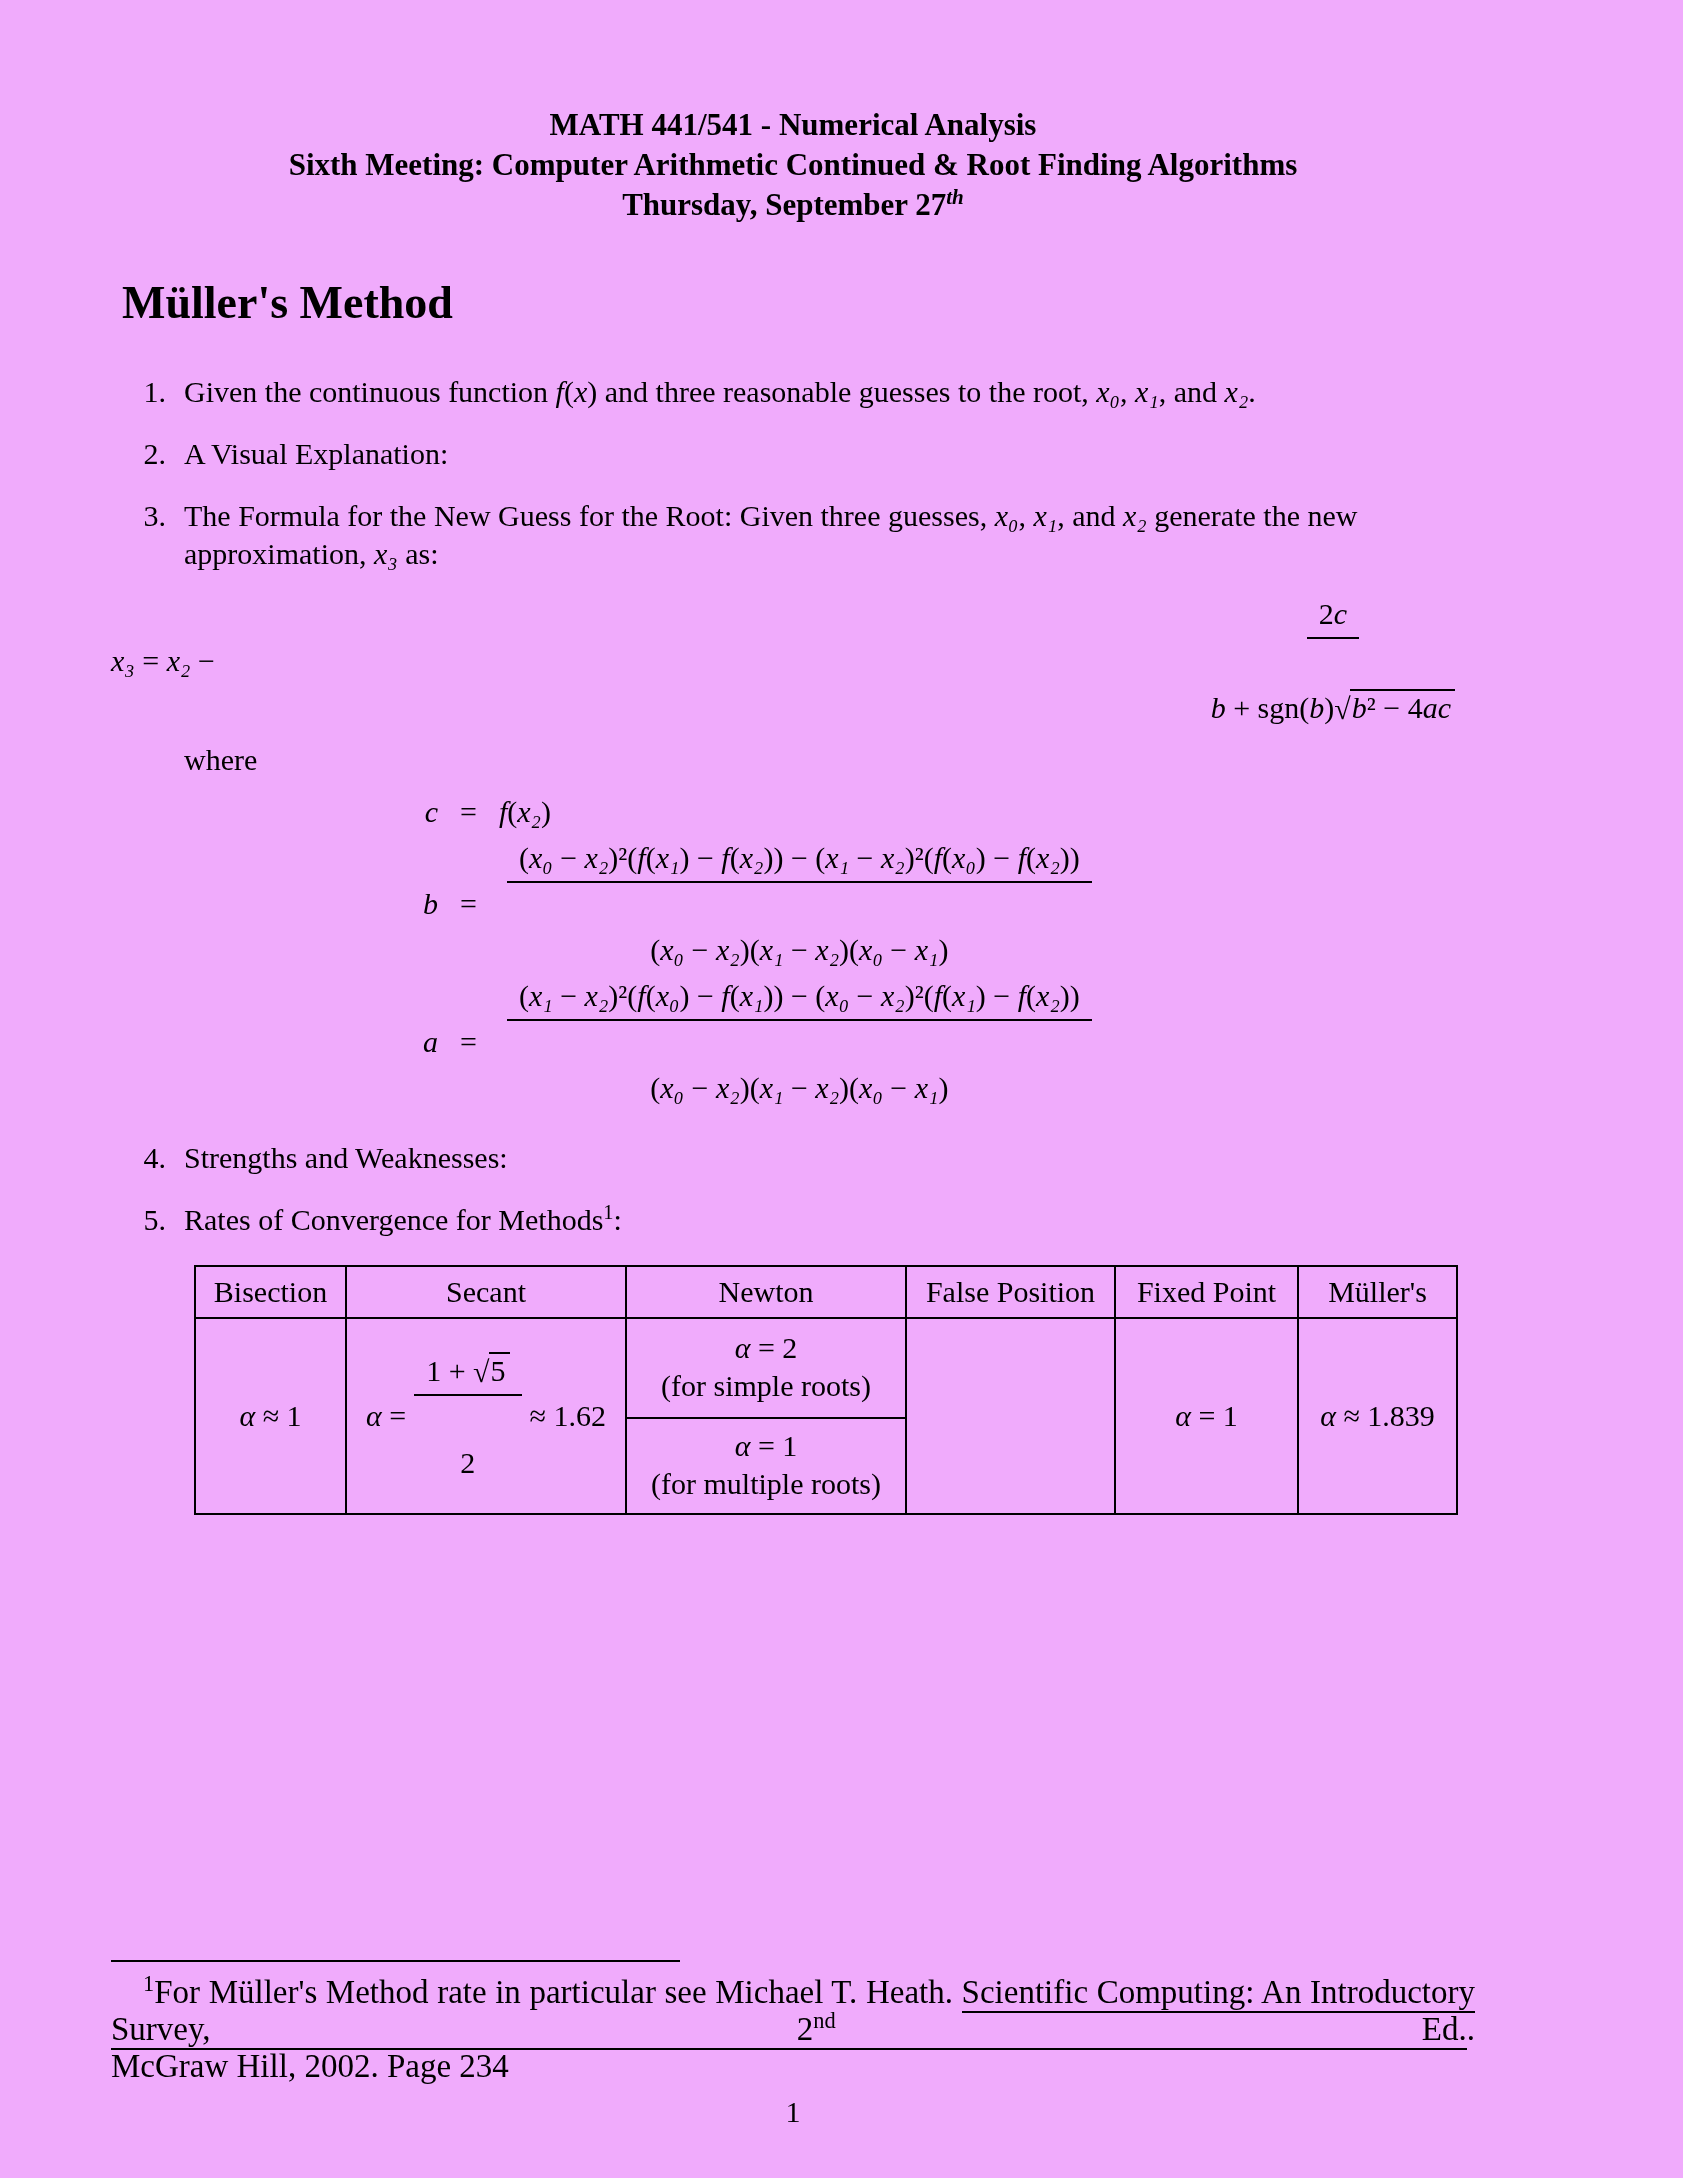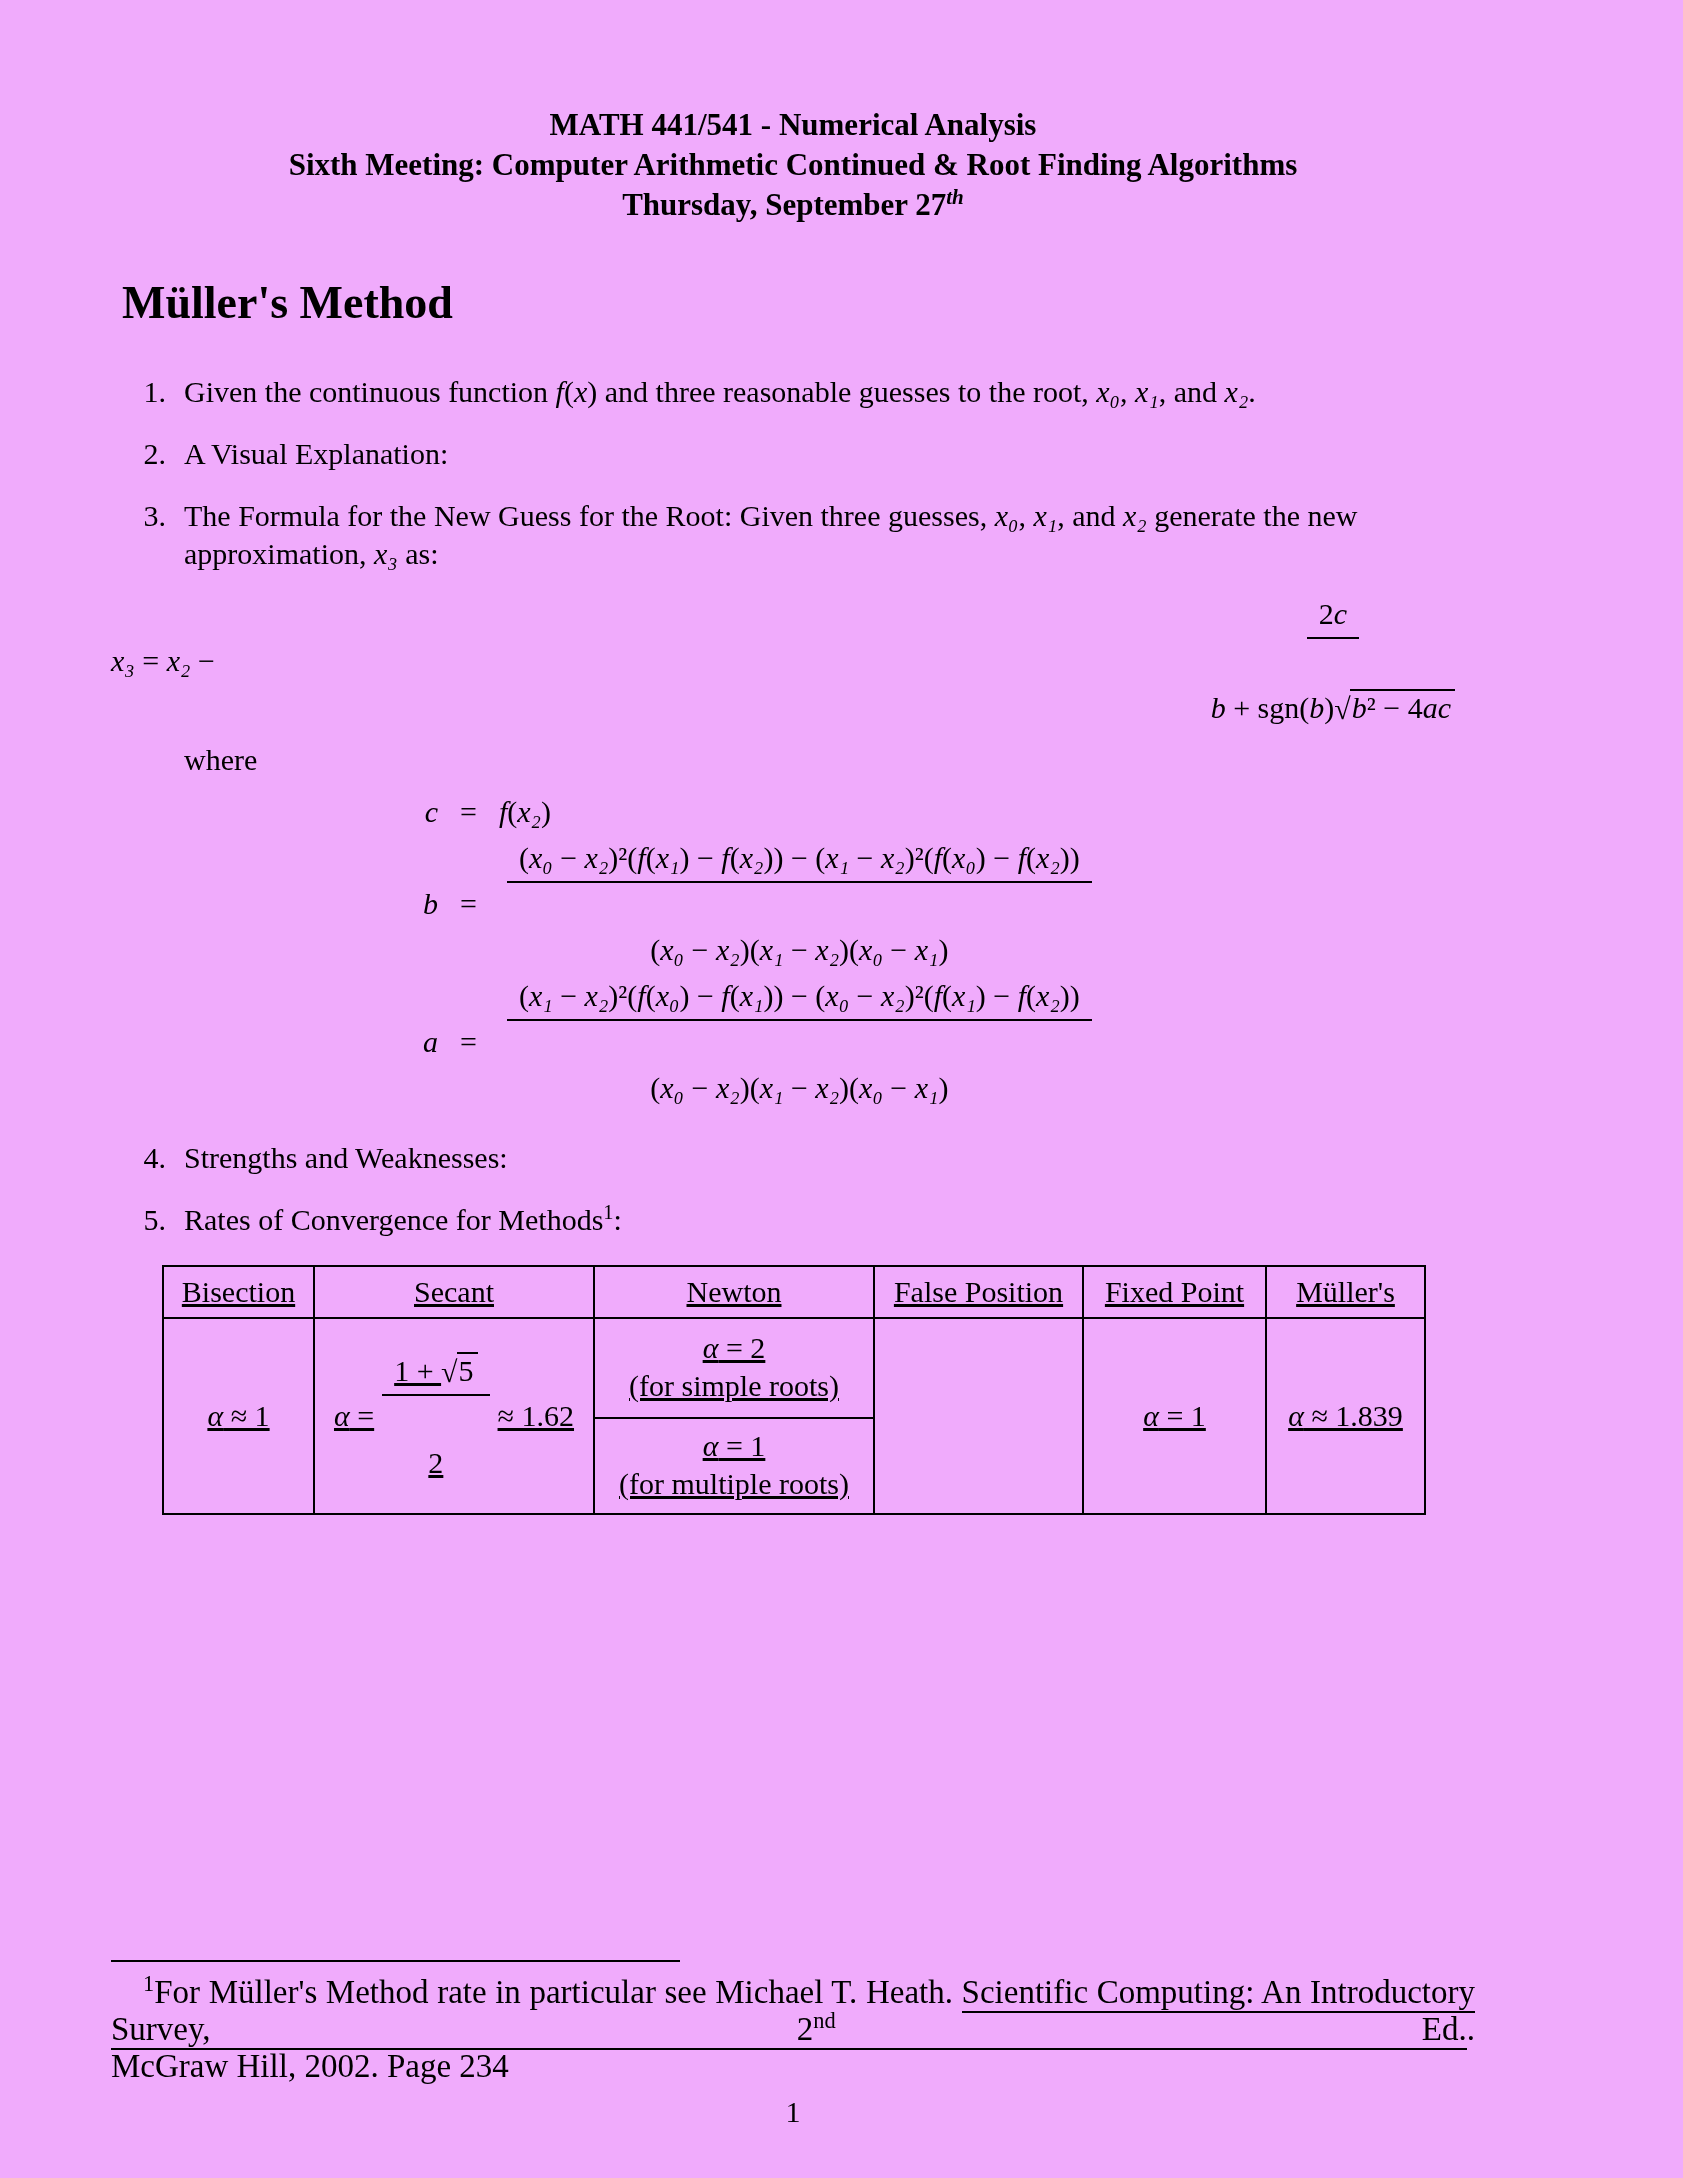--- a/index.html
+++ b/index.html
@@ -43,21 +43,21 @@
 
   .where { margin: 18px 0 18px 73px; }
 
   .align-block { margin-left: 297px; margin-bottom: 34px; }
   .align-row { display: flex; align-items: center; margin: 12px 0; }
   .al-lhs { width: 30px; text-align: right; font-style: italic; }
   .al-rel { margin: 0 22px; }
   .al-rhs { white-space: nowrap; }
 
   
-  .conv-table { border-collapse: collapse; margin: 26px 0 0 51px; width: 1263px; table-layout: fixed; text-decoration: underline; }
+  .conv-table { border-collapse: collapse; margin: 26px 0 0 83px; width: 1263px; table-layout: fixed; }
   .conv-table th, .conv-table td { border: 2px solid #000; text-align: center; font-weight: normal; font-size: 30px; vertical-align: middle; }
   .conv-table th { padding: 8px 4px; }
   .conv-table td { height: 170px; padding: 4px; }
   .cell-flex { display: flex; align-items: center; justify-content: center; }
   td.newton-td { padding: 0; }
   .newton-top { border-bottom: 2px solid #000; padding: 10px 4px 12px 4px; }
   .newton-bottom { padding: 8px 4px 10px 4px; }
   .newton-line { line-height: 38px; }
 
   

